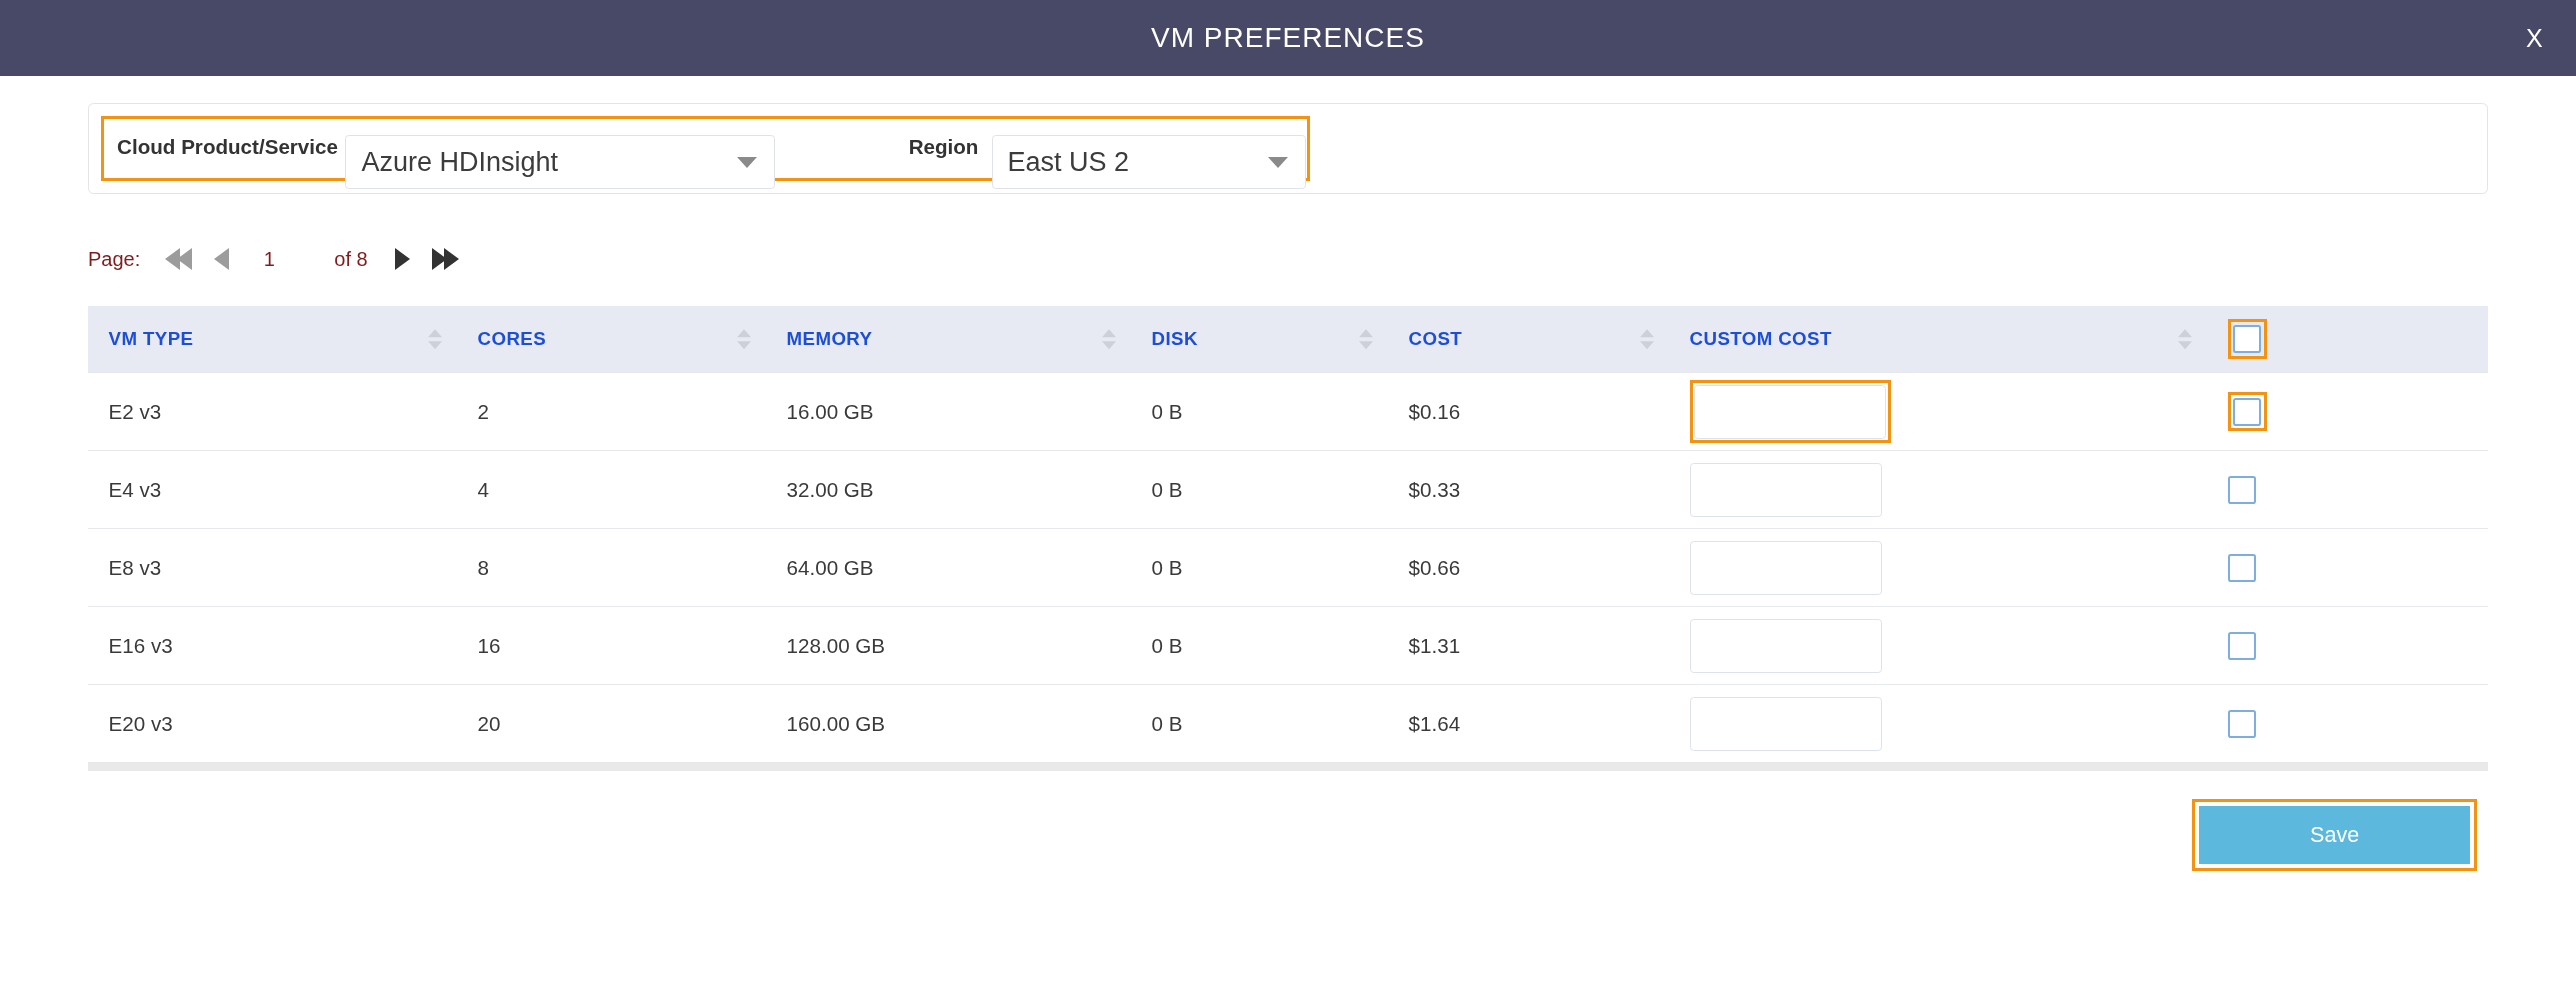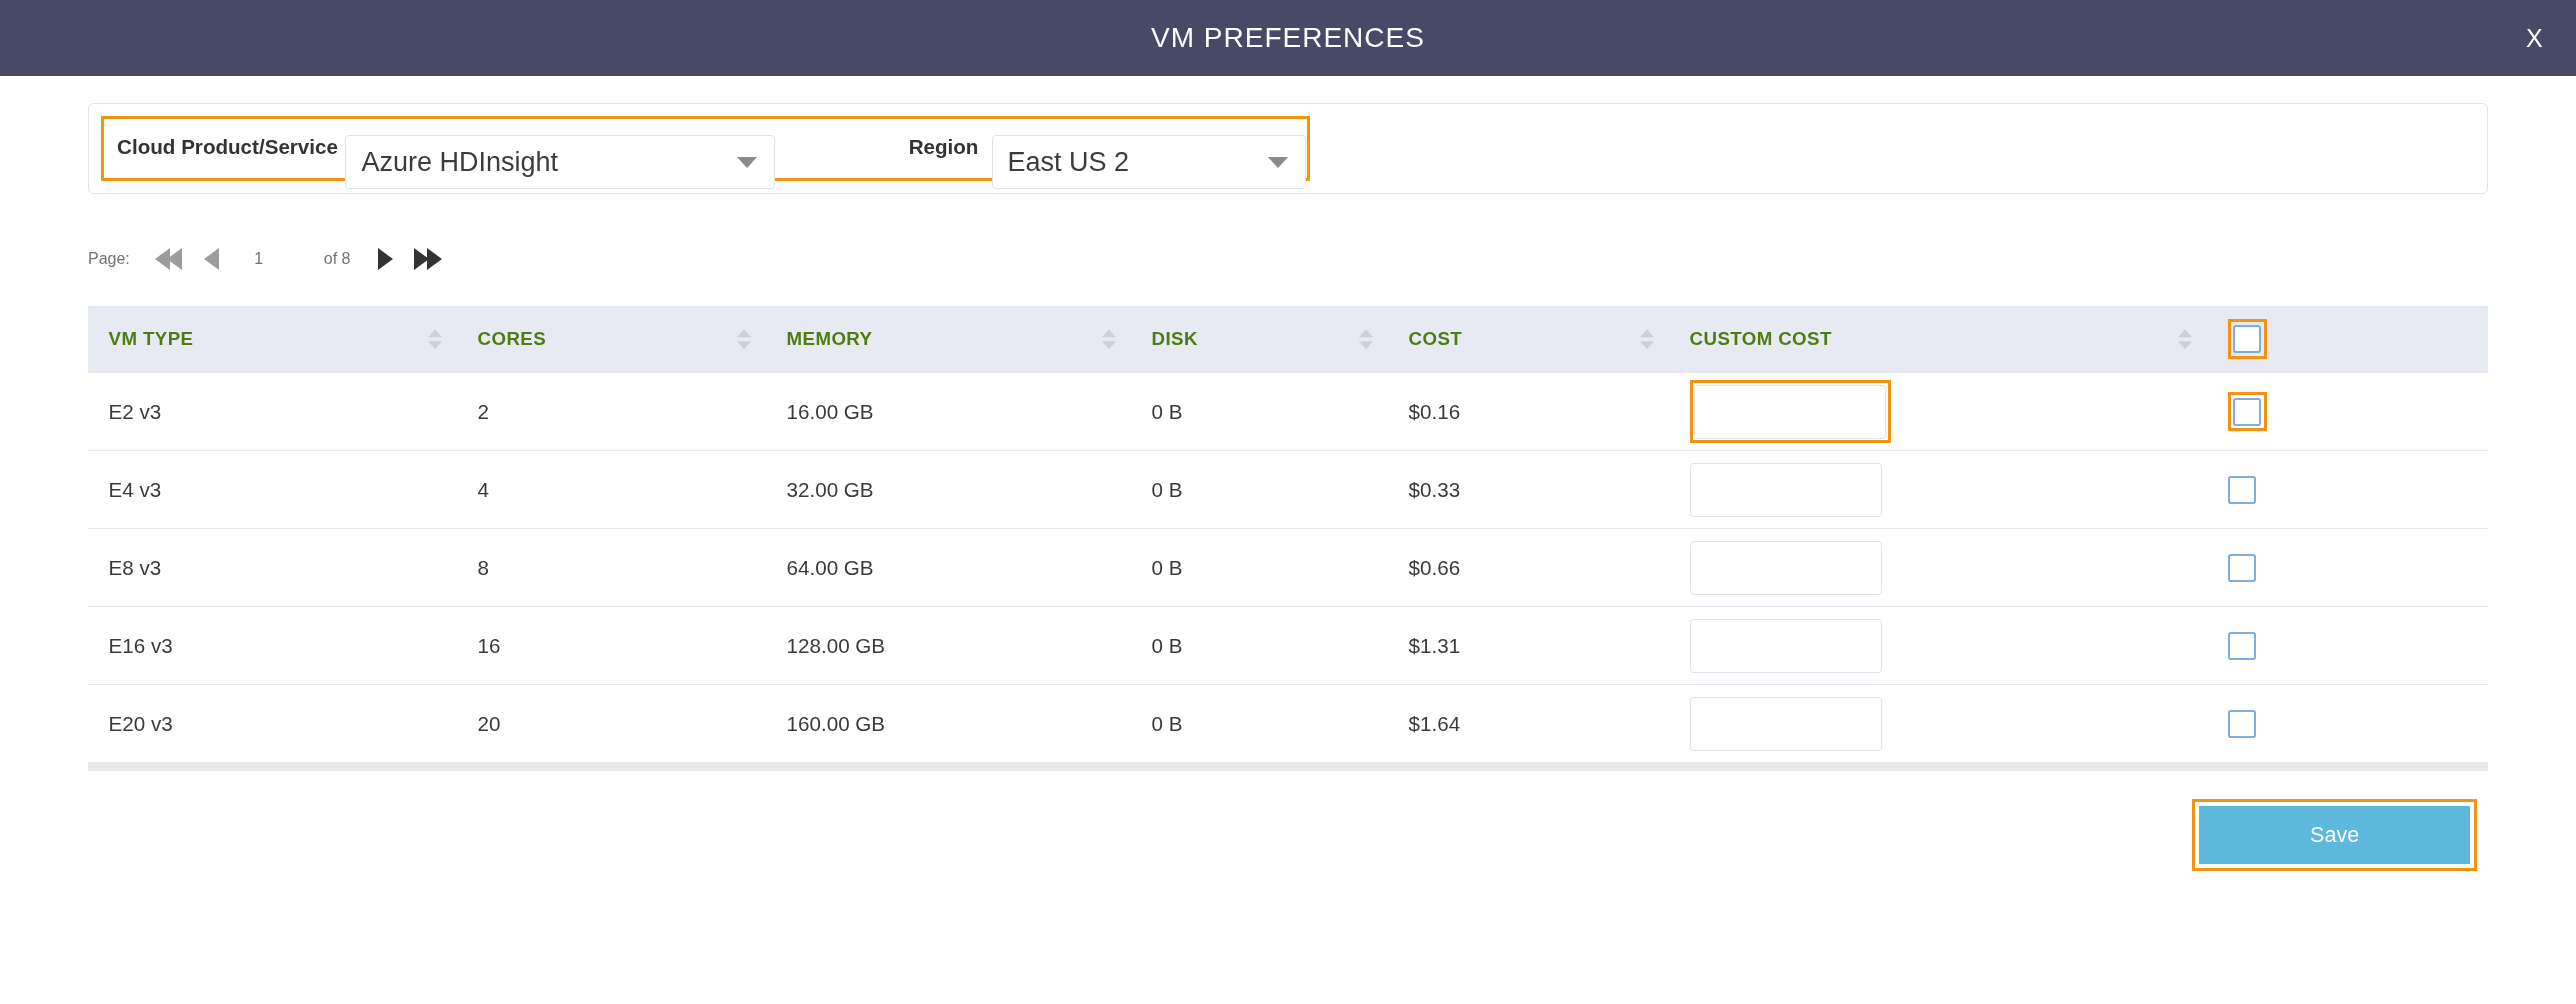--- a/index.html
+++ b/index.html
@@ -122,22 +122,22 @@
     padding: 0 15px;
     font-family: "Liberation Sans", sans-serif;
     background: #fff;
   }
   .search-input::placeholder { color: #a9a9a9; }
 
   .pager {
     display: flex;
     align-items: center;
     gap: 0;
-    font-size: 16px;
-    color: #737373;
+    font-size: 20px;
+    color: #7f1d1d;
     padding-right: 13px;
   }
   .pager-label { margin-right: 17px; }
   .pg-btn {
     display: inline-flex;
     align-items: center;
     justify-content: center;
     width: 43px;
     height: 37px;
     cursor: pointer;
@@ -159,21 +159,21 @@
     margin-top: 20.6px;
     width: 100%;
     border-collapse: collapse;
     table-layout: fixed;
   }
   .table thead tr { background: #e8eaf3; }
   .table thead th {
     height: 67px;
     font-size: 18.7px;
     font-weight: bold;
-    color: #4d7c0f;
+    color: #1d4ed8;
     text-align: left;
     letter-spacing: 0.4px;
     padding: 0 0 0 20.6px;
     position: relative;
     vertical-align: middle;
   }
   .th-inner { display: flex; align-items: center; }
   .sorter {
     position: absolute;
     right: 15px;

